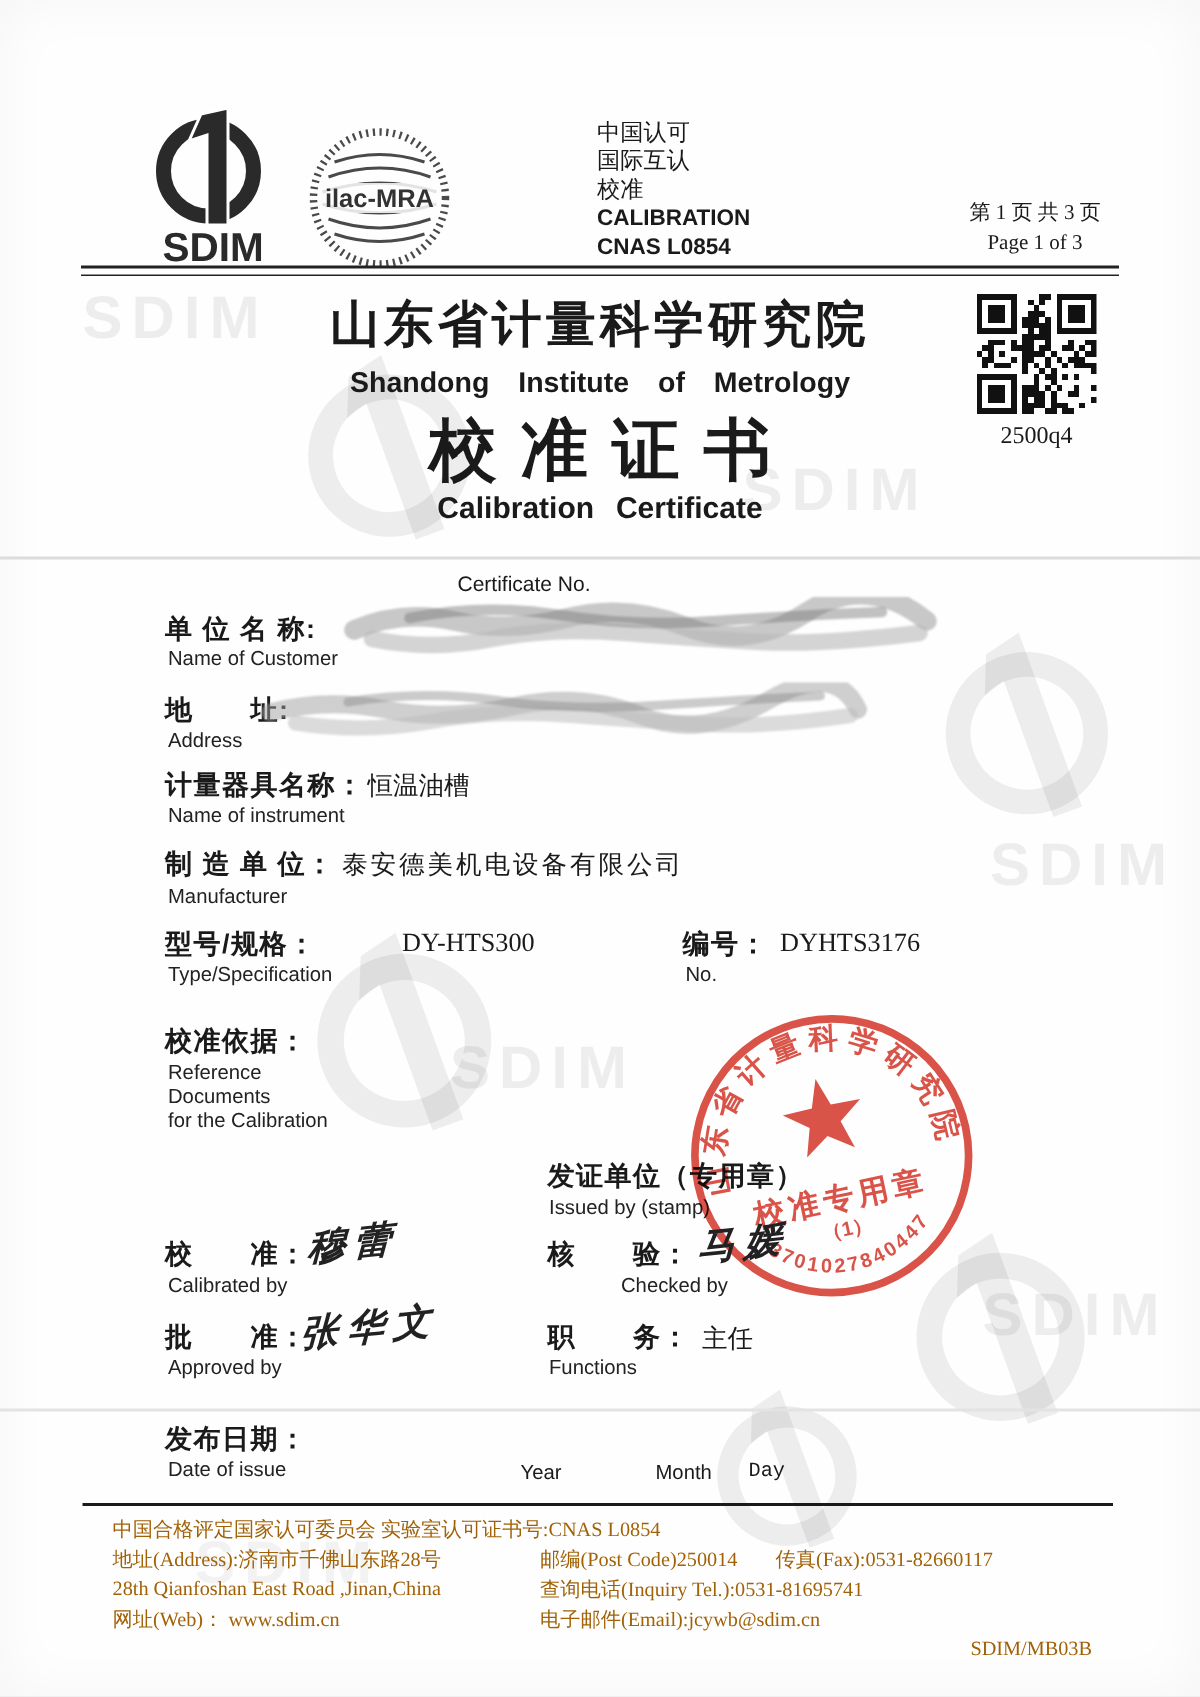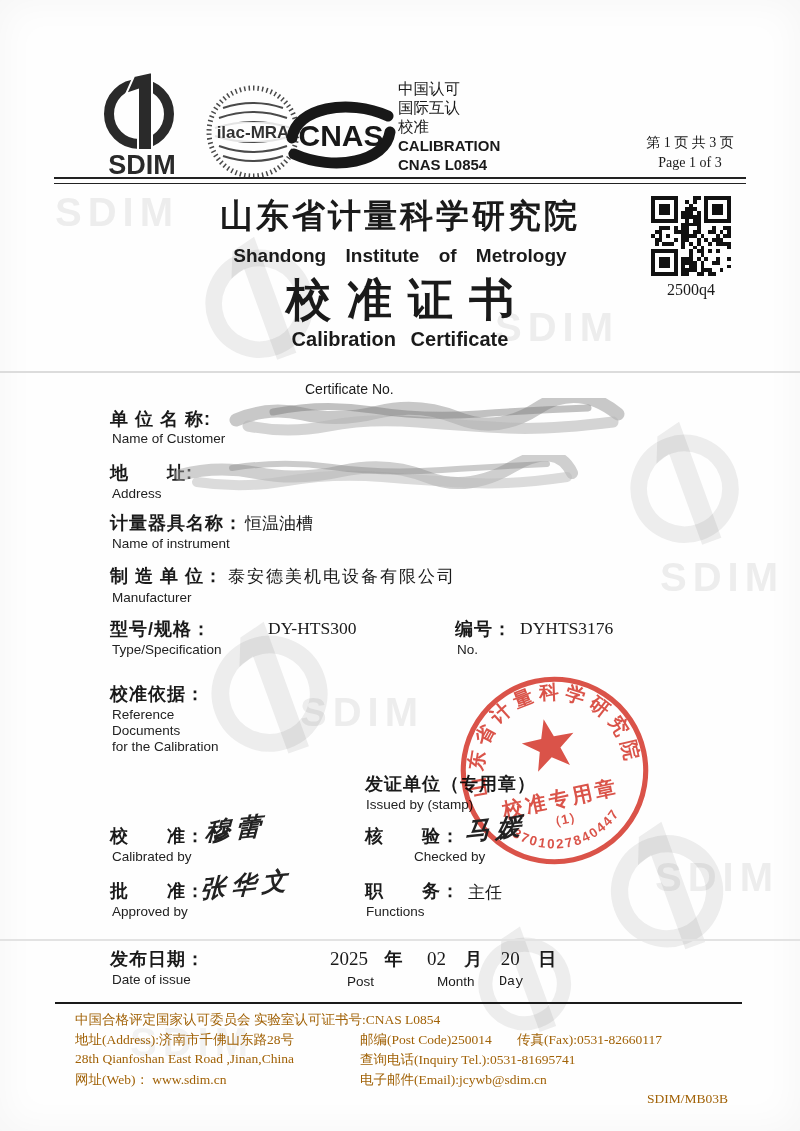--- a/index.html
+++ b/index.html
@@ -105,27 +105,20 @@
       <path d="M10 44 Q48 32 86 44" fill="none" stroke="#4a4a4a" stroke-width="2"></path>
       <path d="M18 24 Q48 14 78 24" fill="none" stroke="#4a4a4a" stroke-width="2"></path>
       <path d="M14 62 Q48 74 82 62" fill="none" stroke="#4a4a4a" stroke-width="2"></path>
       <path d="M10 52 Q48 64 86 52" fill="none" stroke="#4a4a4a" stroke-width="2"></path>
       <path d="M18 72 Q48 82 78 72" fill="none" stroke="#4a4a4a" stroke-width="2"></path>
       <rect x="8" y="38" width="80" height="20" fill="#fefefe" opacity="0.85"></rect>
       <text x="48" y="54" text-anchor="middle" font-size="17" font-weight="bold" fill="#333">ilac-MRA</text>
     </svg>
   </div>
 
-  <div class="abs" style="left:286px;top:96px;">
-    <svg width="110" height="78" viewBox="0 0 110 78">
-      <path d="M6 42 C10 12 62 2 102 20" fill="none" stroke="#181818" stroke-width="11" stroke-linecap="round"></path>
-      <path d="M104 36 C100 66 48 76 8 58" fill="none" stroke="#181818" stroke-width="11" stroke-linecap="round"></path>
-      <text x="55" y="50" text-anchor="middle" font-size="30" font-weight="900" fill="#181818">CNAS</text>
-    </svg>
-  </div>
 
   <div class="abs acc-lines" style="left:398px;top:79px;">
     <div>中国认可</div>
     <div>国际互认</div>
     <div>校准</div>
     <div class="b">CALIBRATION</div>
     <div class="b">CNAS L0854</div>
   </div>
 
   <div class="abs pagenum" style="left:628px;top:133px;width:124px;">
@@ -352,29 +345,21 @@
   <div class="abs lbl-en" style="left:112px;top:904px;">Approved by</div>
 
   <div class="abs lbl-cn" style="left:365px;top:879px;">职　　务：</div>
   <div class="abs val" style="left:468px;top:881px;">主任</div>
   <div class="abs lbl-en" style="left:366px;top:904px;">Functions</div>
 
   <div class="abs hairline" style="top:939px;background:#e3e3e3;"></div>
 
   <div class="abs lbl-cn" style="left:110px;top:947px;">发布日期：</div>
   <div class="abs lbl-en" style="left:112px;top:972px;">Date of issue</div>
-  <div class="abs" style="left:330px;top:947px;">
-    <span class="date-num">2025</span>
-    <span class="date-cn" style="margin-left:12px;">年</span>
-    <span class="date-num" style="margin-left:20px;">02</span>
-    <span class="date-cn" style="margin-left:14px;">月</span>
-    <span class="date-num" style="margin-left:14px;">20</span>
-    <span class="date-cn" style="margin-left:14px;">日</span>
-  </div>
-  <div class="abs date-en" style="left:347px;top:974px;">Post</div>
+  <div class="abs date-en" style="left:347px;top:974px;">Year</div>
   <div class="abs date-en" style="left:437px;top:974px;">Month</div>
   <div class="abs date-en" style="left:499px;top:974px;font-family:Liberation Mono, monospace;">Day</div>
 
   <div class="abs foot-line"></div>
   <div class="abs foot" style="left:75px;top:1011px;">中国合格评定国家认可委员会 实验室认可证书号:CNAS L0854</div>
   <div class="abs foot" style="left:75px;top:1031px;">地址(Address):济南市千佛山东路28号</div>
   <div class="abs foot" style="left:360px;top:1031px;">
     <span>邮编(Post Code)250014</span>
     <span style="margin-left:22px;">传真(Fax):0531-82660117</span>
   </div>

